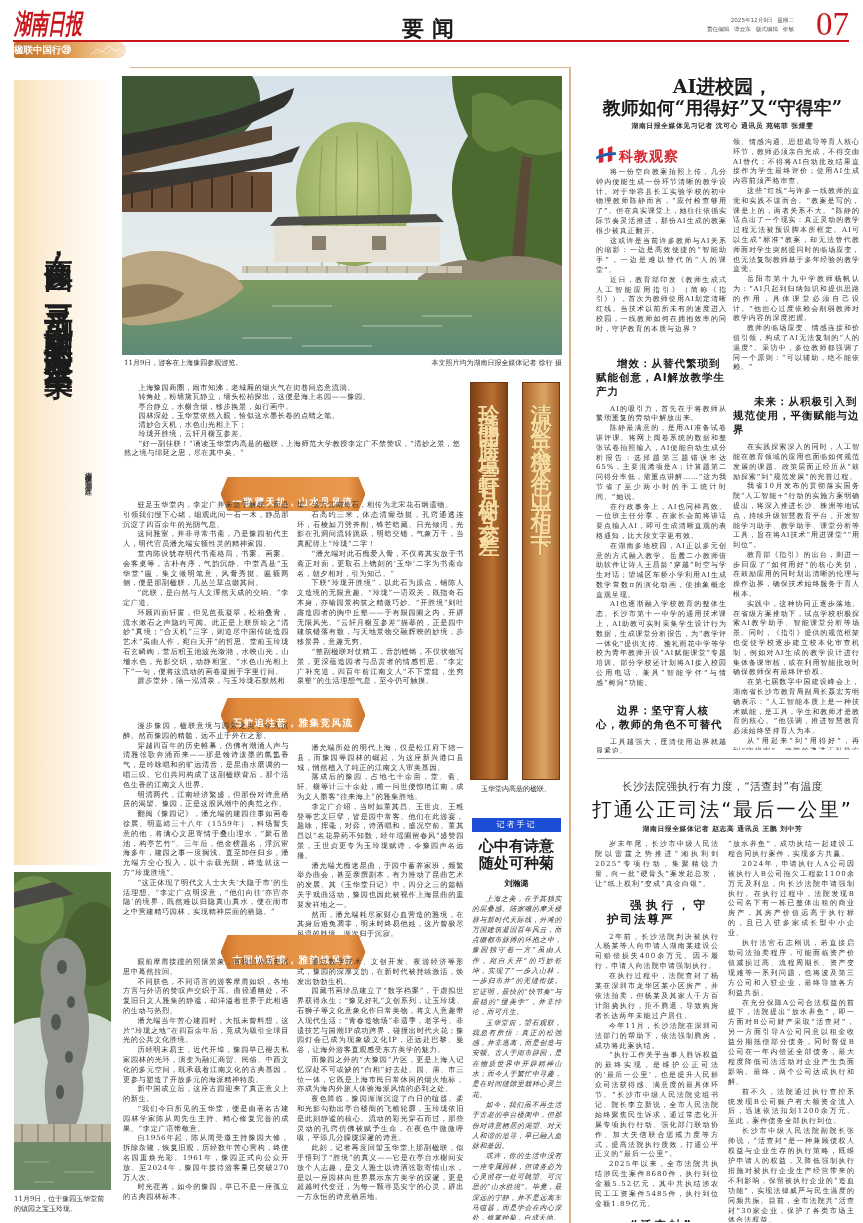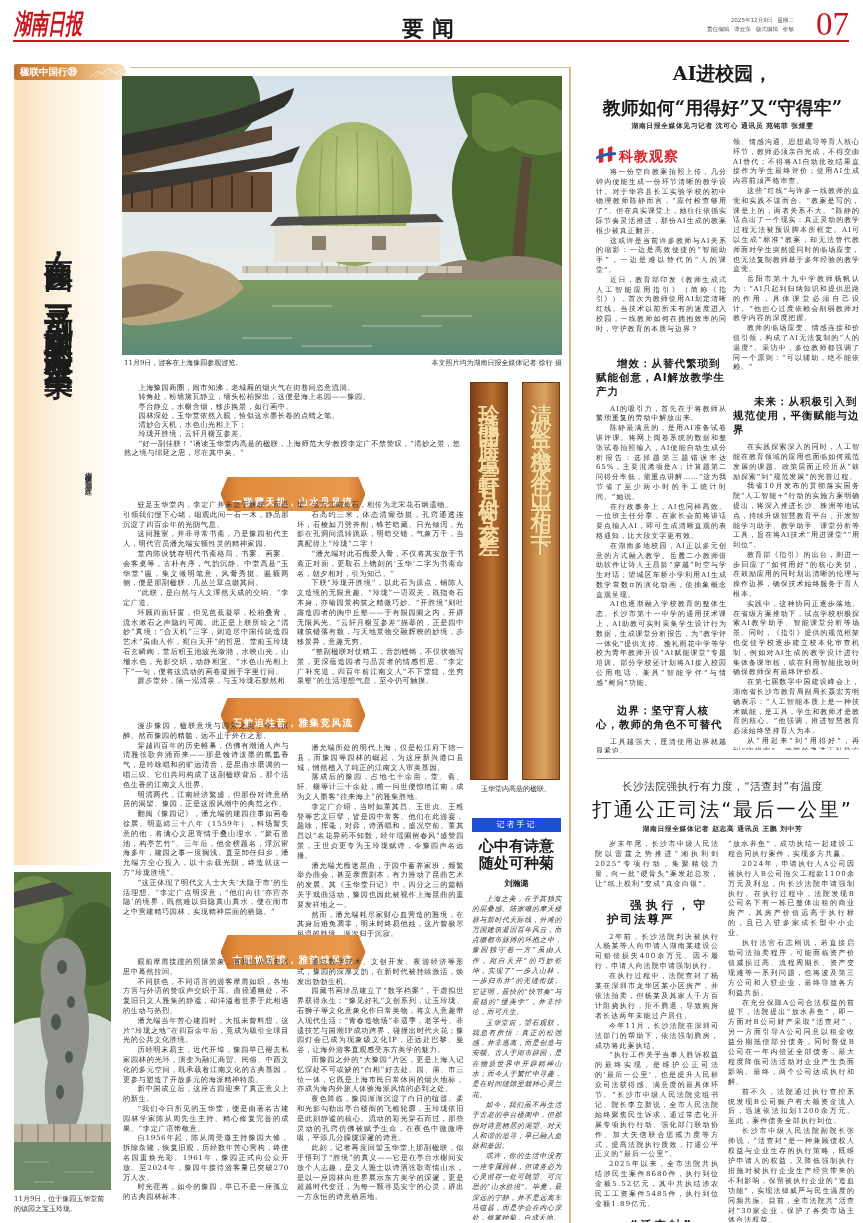--- a/index.html
+++ b/index.html
@@ -8,21 +8,21 @@
 .abs{position:absolute}
 .sans{font-family:"DejaVu Sans","Liberation Sans",sans-serif}
 
 #logo{left:14px;top:6px;font-size:17px;font-weight:bold;font-style:italic;color:#c8161d;transform:scale(1,1.6);transform-origin:top left;letter-spacing:0;white-space:nowrap}
 #sectionname{left:402px;top:14px;font-size:22px;font-weight:bold;letter-spacing:8px;color:#1d1d1d;white-space:nowrap}
 #dateline{left:676px;top:16px;width:118px;text-align:right;font-size:5.6px;line-height:9px;color:#555;white-space:nowrap}
 #dateline span{margin-left:3px}
 #pageno{left:816px;top:6px;font-size:33px;color:#c8161d;font-family:"Liberation Serif","DejaVu Serif",serif;line-height:36px}
 #redrule{left:13px;top:40px;width:836px;height:1.6px;background:#c8161d}
 
-#badge{left:14px;top:64px;width:112px;height:16px;border-radius:2px 8px 8px 2px;background:linear-gradient(90deg,#c2732f 0,#dd9448 45%,#f0c893 80%,#f8e4c8 100%);color:#fff;font-size:9.5px;font-weight:bold;line-height:16px;padding-left:6px;white-space:nowrap}
+#badge{left:14px;top:42px;width:112px;height:16px;border-radius:2px 8px 8px 2px;background:linear-gradient(90deg,#c2732f 0,#dd9448 45%,#f0c893 80%,#f8e4c8 100%);color:#fff;font-size:9.5px;font-weight:bold;line-height:16px;white-space:nowrap}
 #badge svg{position:absolute;right:2px;top:2px}
 #frameTop{left:130px;top:67px;width:440px;height:1px;background:#dcb78c}
 #frameRight{left:569px;top:67px;width:1.5px;height:1156px;background:#dcb78c}
 #band{left:14px;top:80px;width:92px;height:785px;background:linear-gradient(90deg,#f9e2bb 0%,#fcf0dc 45%,#fffdf8 100%)}
 #vtitle{left:44px;top:233px;writing-mode:vertical-rl;font-size:29px;font-weight:bold;letter-spacing:5px;color:#1c1c1c;line-height:30px;white-space:nowrap}
 #vbyline{left:84px;top:466px;writing-mode:vertical-rl;font-size:7px;letter-spacing:0.8px;color:#333;line-height:8px;white-space:nowrap}
 
 #mainphoto{left:122px;top:76px;width:440px;height:279px;overflow:hidden}
 #mainphoto svg,#rockphoto svg{display:block;width:100%;height:100%}
 .cap{font-size:7px;color:#333;line-height:10px;white-space:nowrap}
@@ -42,21 +42,21 @@
 .col p{text-indent:2em}
 .col p.cont{text-indent:0}
 #rockphoto{left:14px;top:872px;width:97px;height:318px;overflow:hidden}
 #rockcap{left:14px;top:1194px;width:97px;white-space:normal;font-size:7px;line-height:10px}
 
 #notesbar{left:472px;top:818px;width:89px;height:14px;background:#1d4ed8;color:#fff;font-size:8px;text-align:center;line-height:14px;letter-spacing:2px}
 #notestitle{left:472px;top:838px;width:89px;text-align:center;font-size:15px;font-weight:bold;line-height:17px;color:#1d1d1d}
 #notesauthor{left:472px;top:878px;width:89px;text-align:center;font-size:8px;font-weight:bold;color:#222}
 #notesbody{left:472px;top:894px;width:90px;height:326px;font-size:6.9px;letter-spacing:0.5px;line-height:10.3px;font-style:italic}
 
-#aititle1{left:590px;top:63px;width:265px;text-align:center;font-size:19px;font-weight:bold;line-height:21px;color:#1b1b1b}
+#aititle1{left:590px;top:76px;width:265px;text-align:center;font-size:19px;font-weight:bold;line-height:21px;color:#1b1b1b}
 #aititle2{left:590px;top:97px;width:265px;text-align:center;font-size:18px;font-weight:bold;line-height:21px;color:#1b1b1b;white-space:nowrap}
 #aibyline{left:590px;top:121px;width:265px;text-align:center;font-size:6.8px;font-weight:bold;letter-spacing:0.6px;color:#333}
 #kjlogo{left:595px;top:146px;width:90px;height:18px;white-space:nowrap}
 #kjlogo svg{vertical-align:top}
 #kjlogo span{font-size:14px;font-weight:bold;color:#d7252d;letter-spacing:1px;line-height:18px;margin-left:2px}
 .aicol{font-size:7px;letter-spacing:0.9px;line-height:9.8px}
 #aiA{left:596px;top:168px;width:131px;height:585px}
 #aiB{left:733px;top:138px;width:127px;height:612px}
 .subhead{font-family:"DejaVu Sans","Liberation Sans",sans-serif;font-size:10.5px;font-weight:bold;line-height:14px;letter-spacing:1px;color:#1c1c1c;text-indent:2em;margin:21px 0 7px;text-align:left}
 #rule2{left:597px;top:758px;width:252px;height:1px;background:#9a9a9a}

